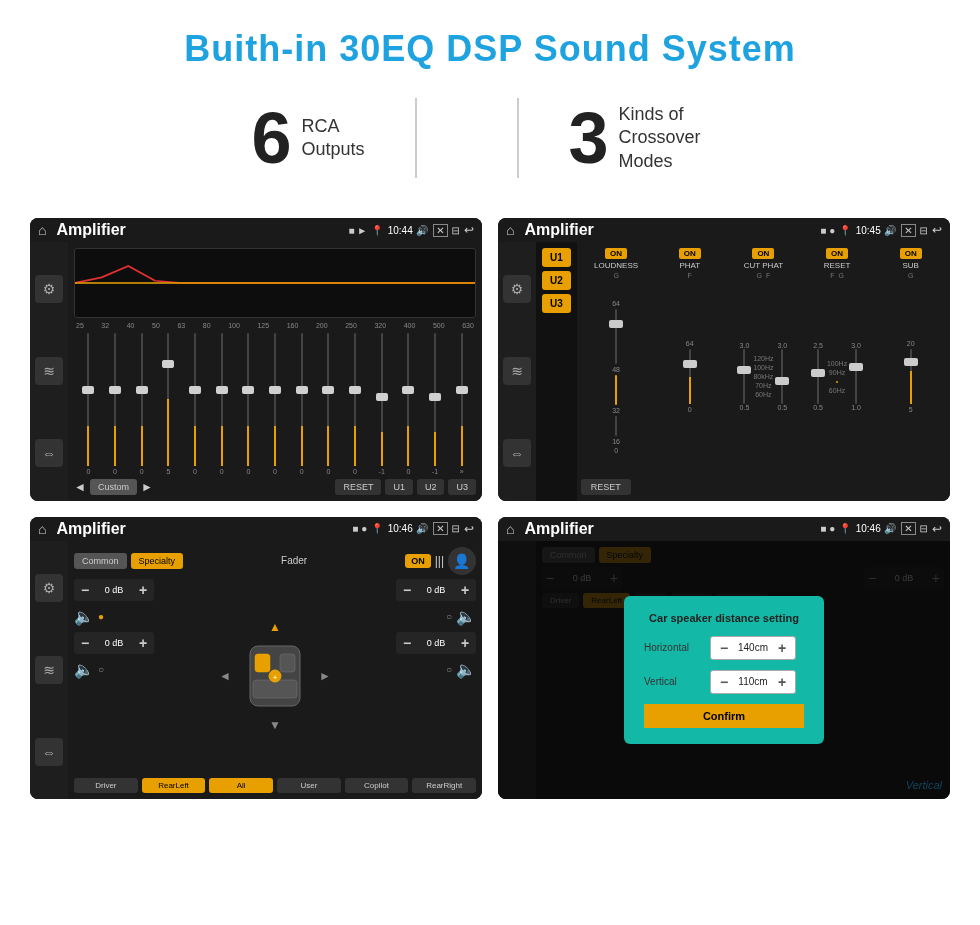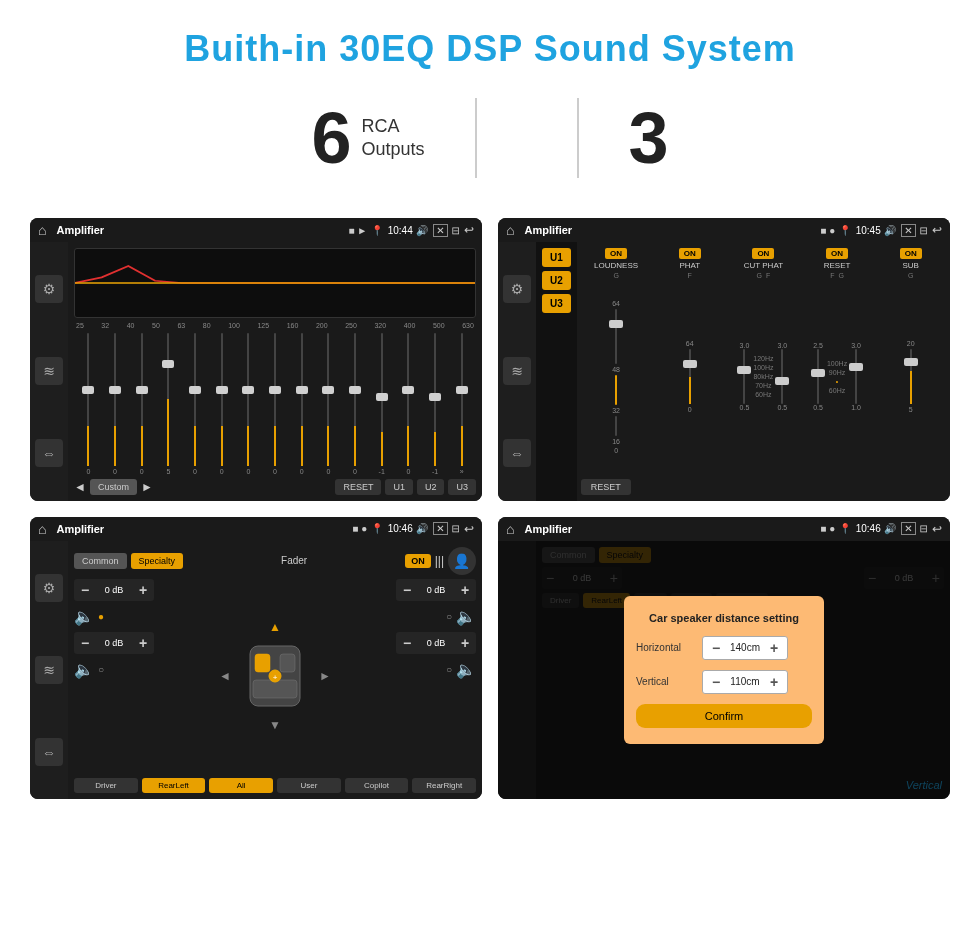--- a/index.html
+++ b/index.html
@@ -75,21 +75,21 @@
     
     .status-bar {
       display: flex;
       align-items: center;
       padding: 4px 8px;
       background: #1a1a1a;
       height: 24px;
       gap: 4px;
     }
     .status-bar .home-icon { color: #ccc; font-size: 14px; margin-right: 6px; }
-    .status-bar .app-title { color: #fff; font-size: 11px; font-weight: bold; flex: 1; }
+    .status-bar .app-title { color: #fff; font-size: 16px; font-weight: bold; flex: 1; }
     .status-bar .status-icons { color: #ccc; font-size: 10px; display: flex; gap: 4px; align-items: center; }
 
     
     .screen1-content {
       display: flex;
       height: calc(100% - 24px);
     }
     .side-controls {
       width: 38px;
       background: #1e1e1e;
@@ -404,23 +404,23 @@
     .dialog-overlay {
       position: absolute;
       top: 0; left: 0; right: 0; bottom: 0;
       background: rgba(0,0,0,0.5);
       display: flex;
       align-items: center;
       justify-content: center;
       z-index: 10;
     }
     .dialog-box {
-      background: #fdba74;
+      background: #14b8a6;
       border-radius: 6px;
-      padding: 16px 12px;
+      padding: 16px 20px;
       min-width: 200px;
       max-width: 260px;
     }
     .dialog-title {
       font-size: 11px;
       font-weight: bold;
       color: #222;
       margin-bottom: 12px;
       text-align: center;
     }
@@ -455,23 +455,23 @@
     .stepper-val {
       font-size: 10px;
       color: #222;
       min-width: 36px;
       text-align: center;
     }
     .dialog-confirm {
       background: #e8a000;
       color: #000;
       font-size: 11px;
-      font-weight: normal;
+      font-weight: bold;
       padding: 6px 20px;
-      border-radius: 9px;
+      border-radius: 0;
       text-align: center;
       margin-top: 6px;
       cursor: pointer;
     }
 
     
     .watermark {
       text-align: center;
       color: #1fa3e0;
       font-size: 12px;
@@ -513,20 +513,21 @@
   <div class="stat-item">
     <span class="big-num">6</span>
     <span class="stat-label">RCA<br>Outputs</span>
   </div>
   <div class="stat-divider"></div>
   <div class="stat-item">
   </div>
   <div class="stat-divider"></div>
   <div class="stat-item">
     <span class="big-num">3</span>
+    <span class="stat-label">Kinds of<br>Crossover Modes</span>
   </div>
 </div>
 
 <div class="screenshots-grid">
 
   <div class="screen-card">
     <div class="status-bar">
       <span class="home-icon">⌂</span>
       <span class="app-title">Amplifier</span>
       <span style="color:#ccc;font-size:10px;">■ ►</span>

